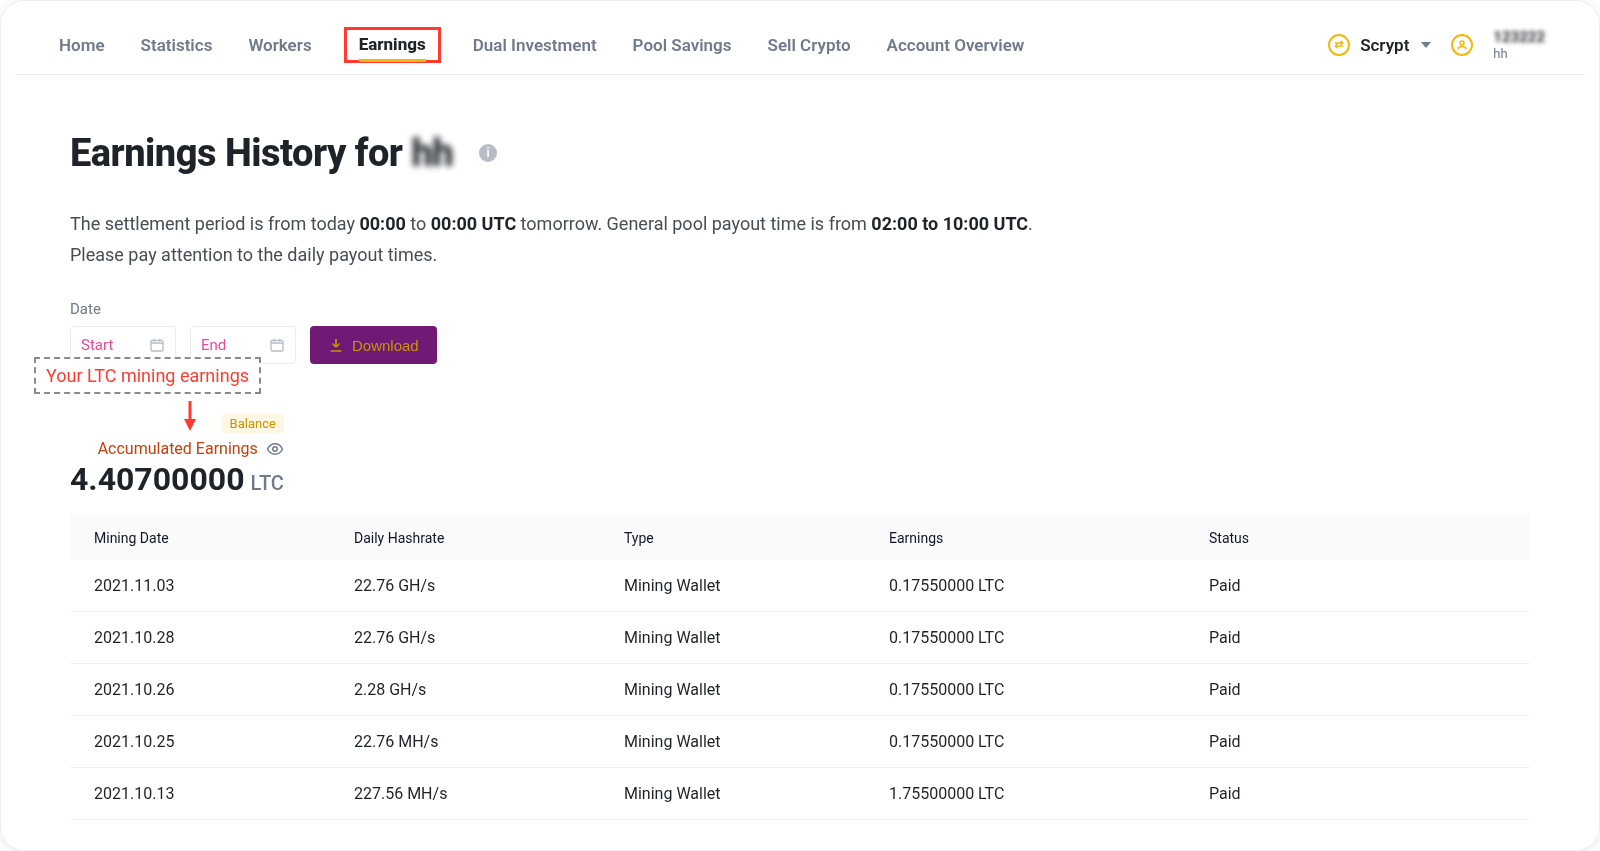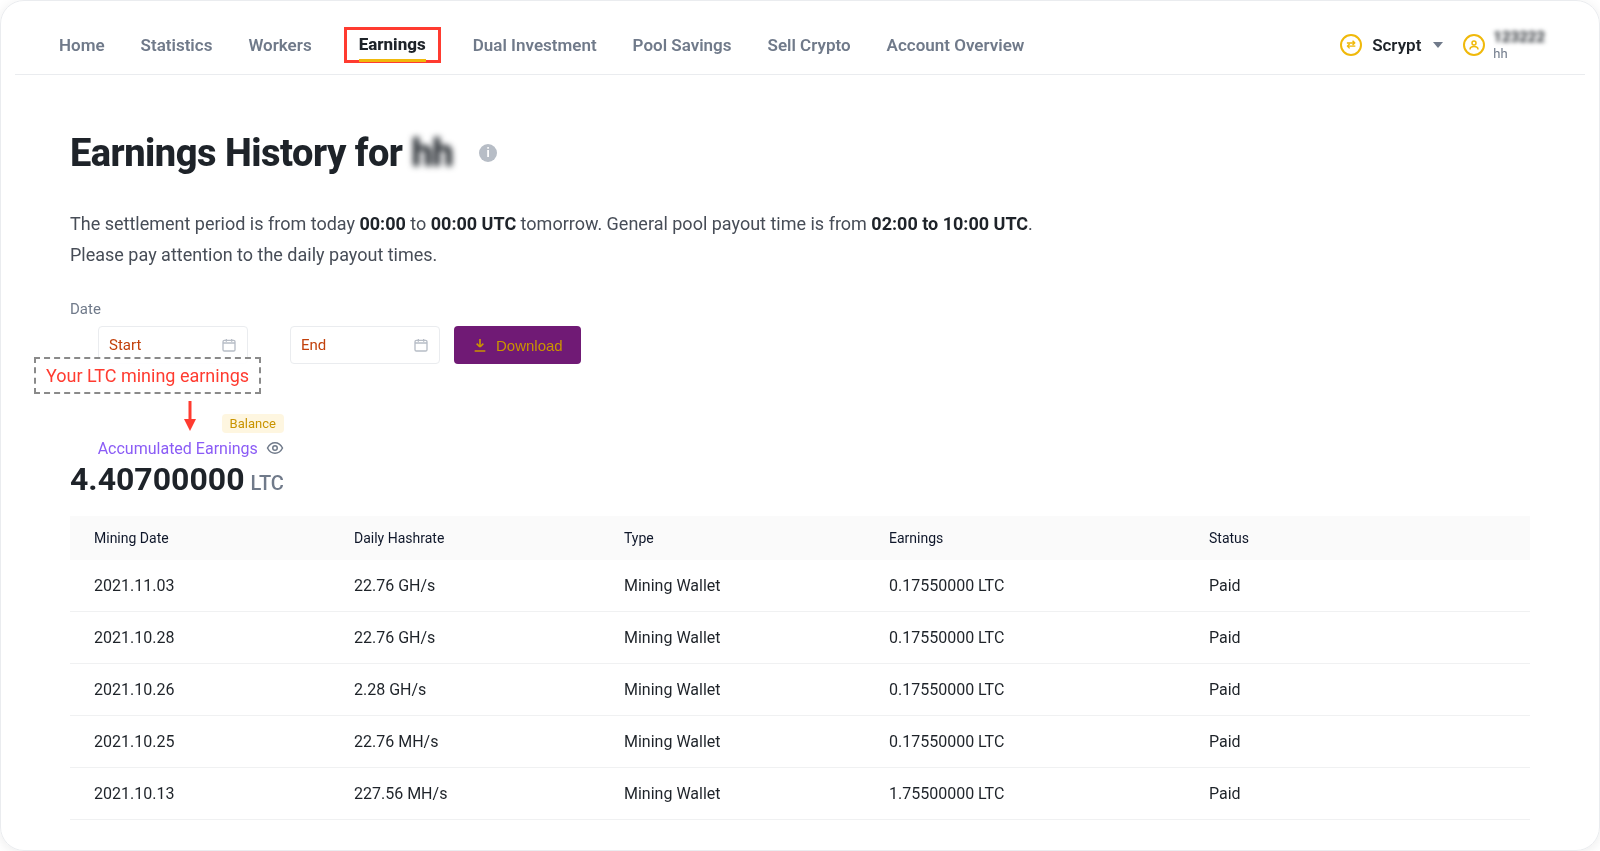--- a/index.html
+++ b/index.html
@@ -85,21 +85,21 @@
   .caret-down {
     width: 0; height: 0;
     border-left: 5px solid transparent;
     border-right: 5px solid transparent;
     border-top: 6px solid #707a8a;
     margin-left: 2px;
   }
   .account-chip {
     display: flex;
     align-items: center;
-    gap: 8px;
+    gap: 20px;
     cursor: pointer;
   }
   .acc-lines { font-size: 13px; line-height: 1.2; color:#707a8a; }
   .acc-lines .blur {
     filter: blur(2px);
     color:#1e2329;
     font-weight:700;
     font-size: 15px;
   }
 
@@ -135,28 +135,27 @@
     color: #474d57;
   }
   .desc b { font-weight: 700; color: #1e2329; }
 
   .date-row {
     margin-top: 30px;
   }
   .date-label { color:#707a8a; font-size:15px; margin-bottom:8px; display:block;}
   .date-controls { display:flex; align-items:center; gap:14px; }
   .date-box {
-    width: 150px; height: 38px;
+    width: 106px; height: 38px;
     border: 1px solid #eaecef;
     border-radius: 4px;
     display:flex; align-items:center; justify-content:space-between;
     padding: 0 10px;
-    color:#c2410c;
+    color:#ec4899;
     font-size:15px;
-    margin-left:28px;
   }
   .cal-icon { width:16px;height:16px;color:#b7bdc6; }
   .download-btn {
     height: 38px;
     padding: 0 18px;
     border: none;
     background: #701a75;
     color: #c99400;
     font-size: 15px;
     font-weight: 500;
@@ -227,22 +226,22 @@
   .balance-chip {
     display:inline-block;
     background:#fef6e0;
     color:#c99400;
     font-size:13px;
     padding:2px 8px;
     border-radius:4px;
     margin-bottom:6px;
   }
   .acc-earn-lbl {
-    color:#8b5cf6; font-size:16px;
-    display:inline-flex; gap:8px;
+    color:#c2410c; font-size:16px;
+    display:inline-flex; align-items:center; gap:8px;
   }
   .eye-icon { width:18px;height:18px;color:#707a8a;}
   .acc-val {
     font-size:32px; font-weight:700; margin-top:2px;
   }
   .acc-val .unit { font-size:20px; color:#707a8a; font-weight:500; margin-left:6px;}
 
   
   .table {
     margin-top: 18px;

